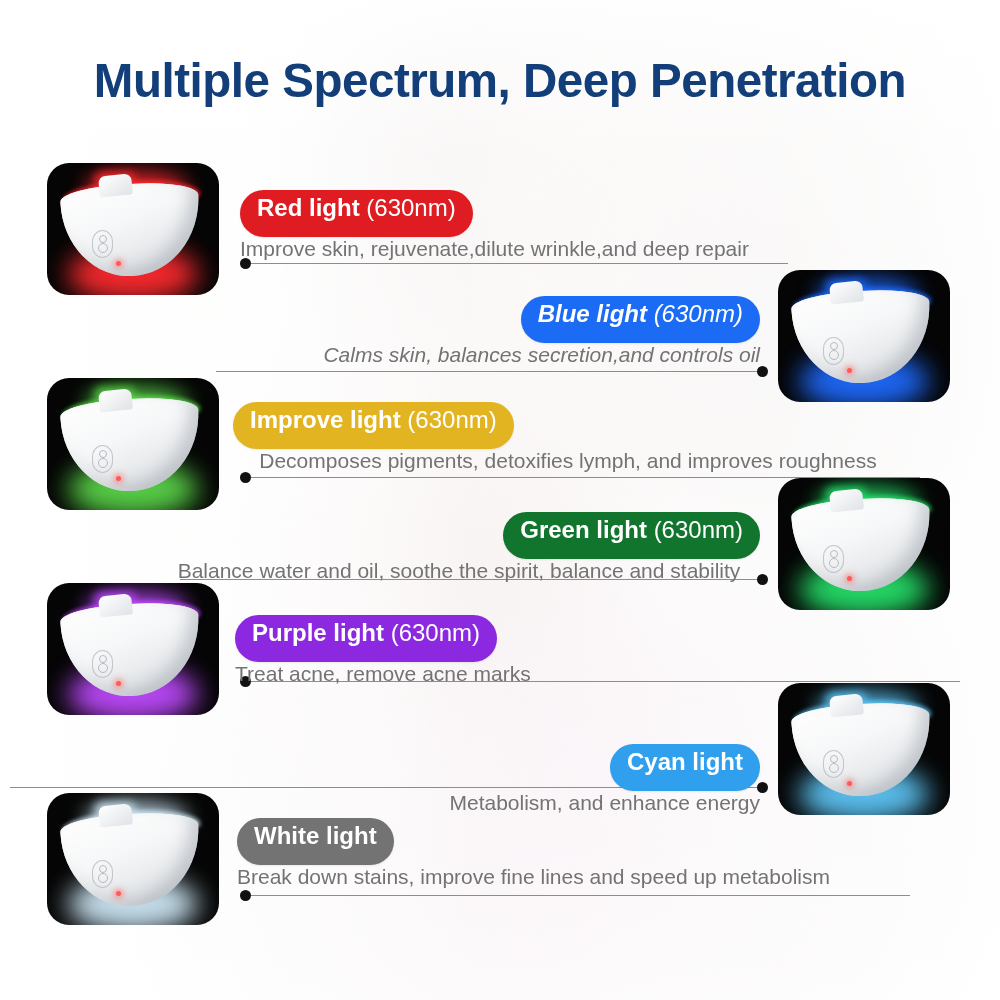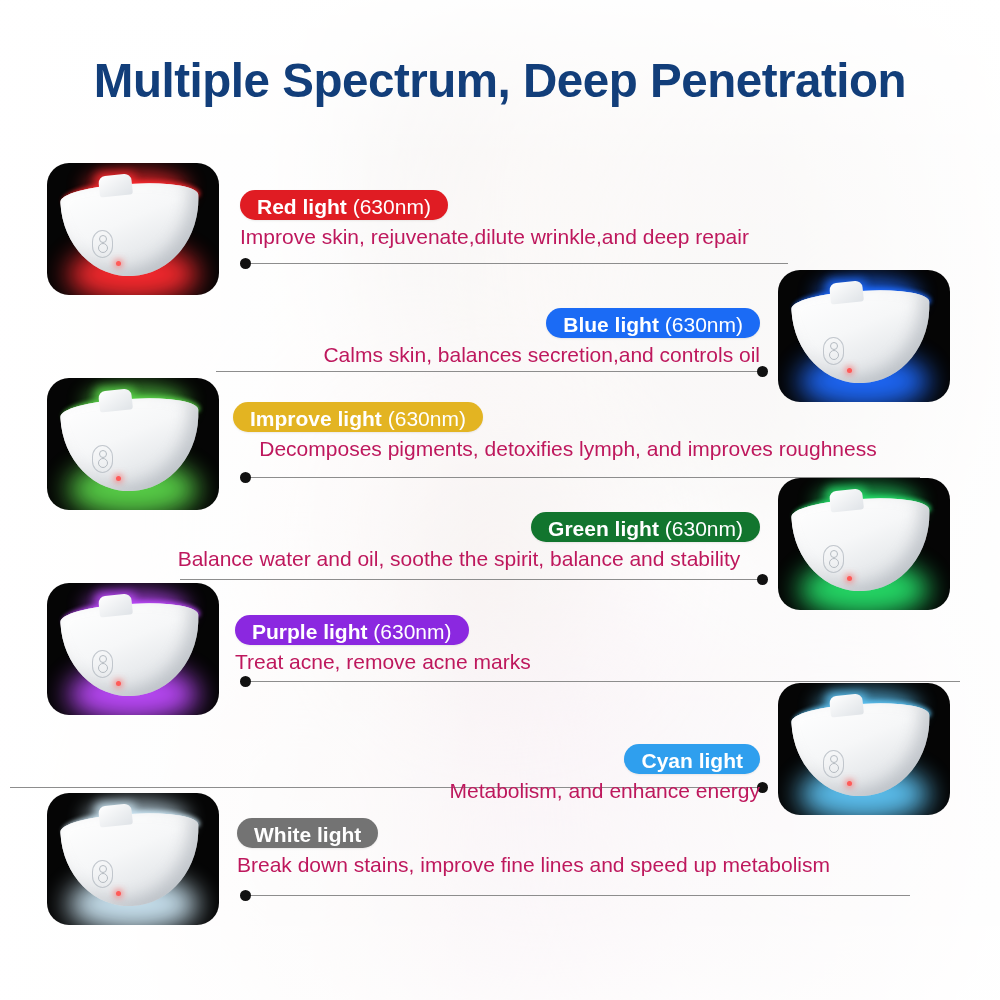--- a/index.html
+++ b/index.html
@@ -88,27 +88,27 @@
   }
   .device .led{
     position:absolute;left:40%;top:74%;width:5px;height:5px;border-radius:50%;
     background:#ff5a58;box-shadow:0 0 6px 2px rgba(255,90,88,.65);
   }
 
   
   .row{position:absolute;z-index:5;}
   .badge{
     display:inline-block;color:#ffffff;border-radius:999px;
-    padding:5px 17px 1px 17px;font-size:21px;line-height:1.12;white-space:nowrap;
+    padding:5px 17px 15px 17px;font-size:24px;line-height:1.12;white-space:nowrap;
     box-shadow:0 1px 2px rgba(0,0,0,.08);
   }
   .badge b{font-weight:bold;}
   .badge span{font-weight:normal;}
   .desc{
-    font-size:21px;color:#be185d;white-space:nowrap;margin-top:5px;
+    font-size:21px;color:#737373;white-space:nowrap;
     font-family:"Liberation Sans","DejaVu Sans",sans-serif;
   }
   .conn{position:absolute;height:14px;}
   .conn .line{position:absolute;left:0;right:0;top:6px;height:1.4px;background:#8d8d8d;}
   .conn .dot{position:absolute;top:1px;width:11px;height:11px;border-radius:50%;background:#111;}
   .conn.leftdot .dot{left:0;}
   .conn.rightdot .dot{right:0;}
 </style>
 </head>
 <body>
@@ -206,21 +206,21 @@
     <b>Red light</b>
     <span>(630nm)</span>
   </div>
   <div class="desc">Improve skin, rejuvenate,dilute wrinkle,and deep repair</div>
 </div>
 <div class="conn leftdot" style="left:240px;top:257px;width:548px;">
   <div class="line"></div>
     <div class="dot"></div>
 </div>
 
-<div class="row" style="left:280px;top:308px;width:480px;text-align:right;">
+<div class="row" style="left:280px;top:296px;width:480px;text-align:right;font-style:italic;">
   <div class="badge" id="badge-blue" style="background: rgb(27, 107, 245);">
     <b>Blue light</b>
     <span>(630nm)</span>
   </div>
   <div class="desc" style="text-align:right;">Calms skin, balances secretion,and controls oil</div>
 </div>
 <div class="conn rightdot" style="left:216px;top:365px;width:552px;">
   <div class="line"></div>
     <div class="dot"></div>
 </div>

